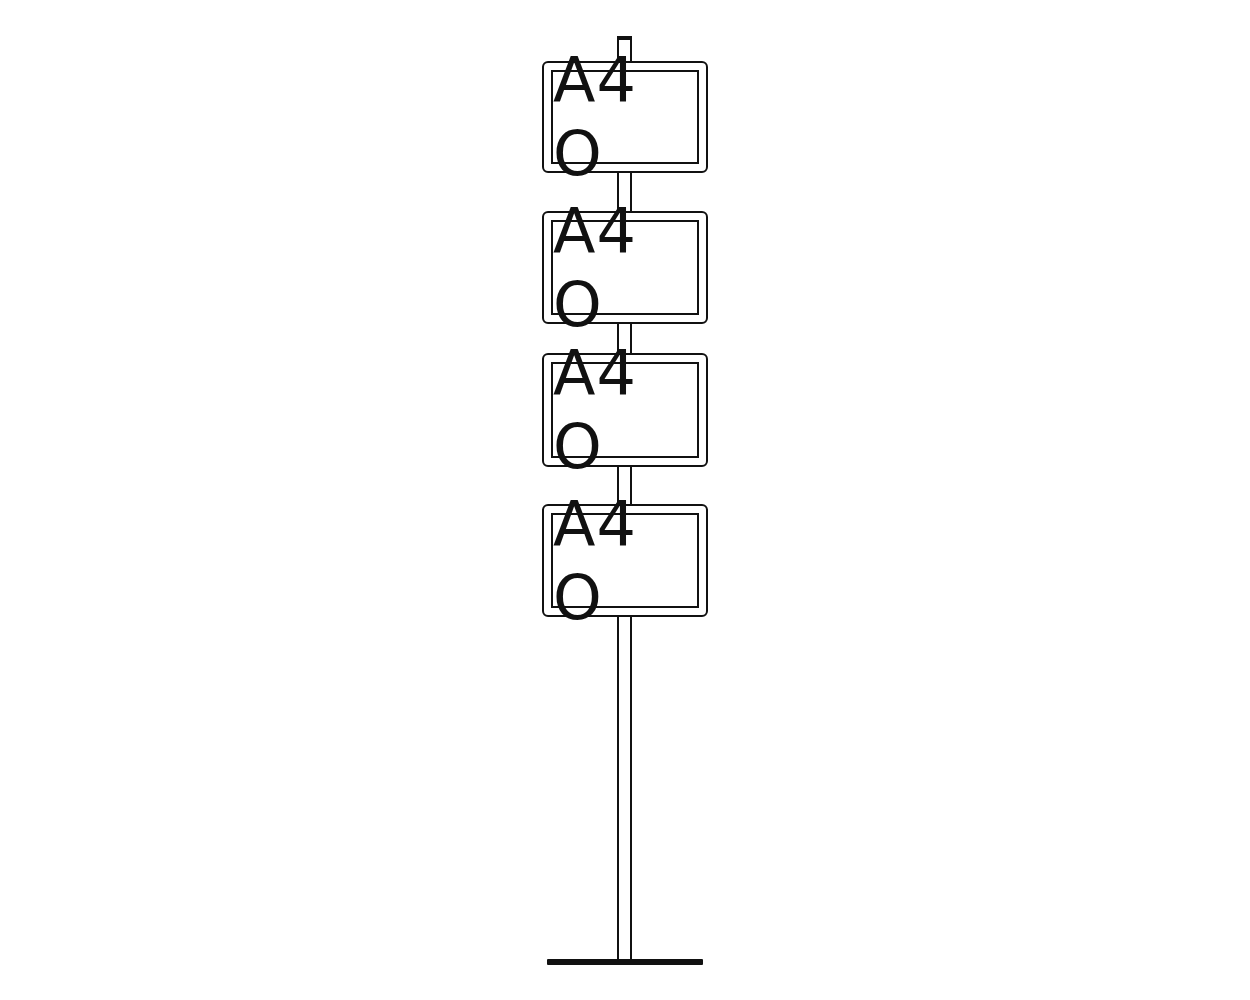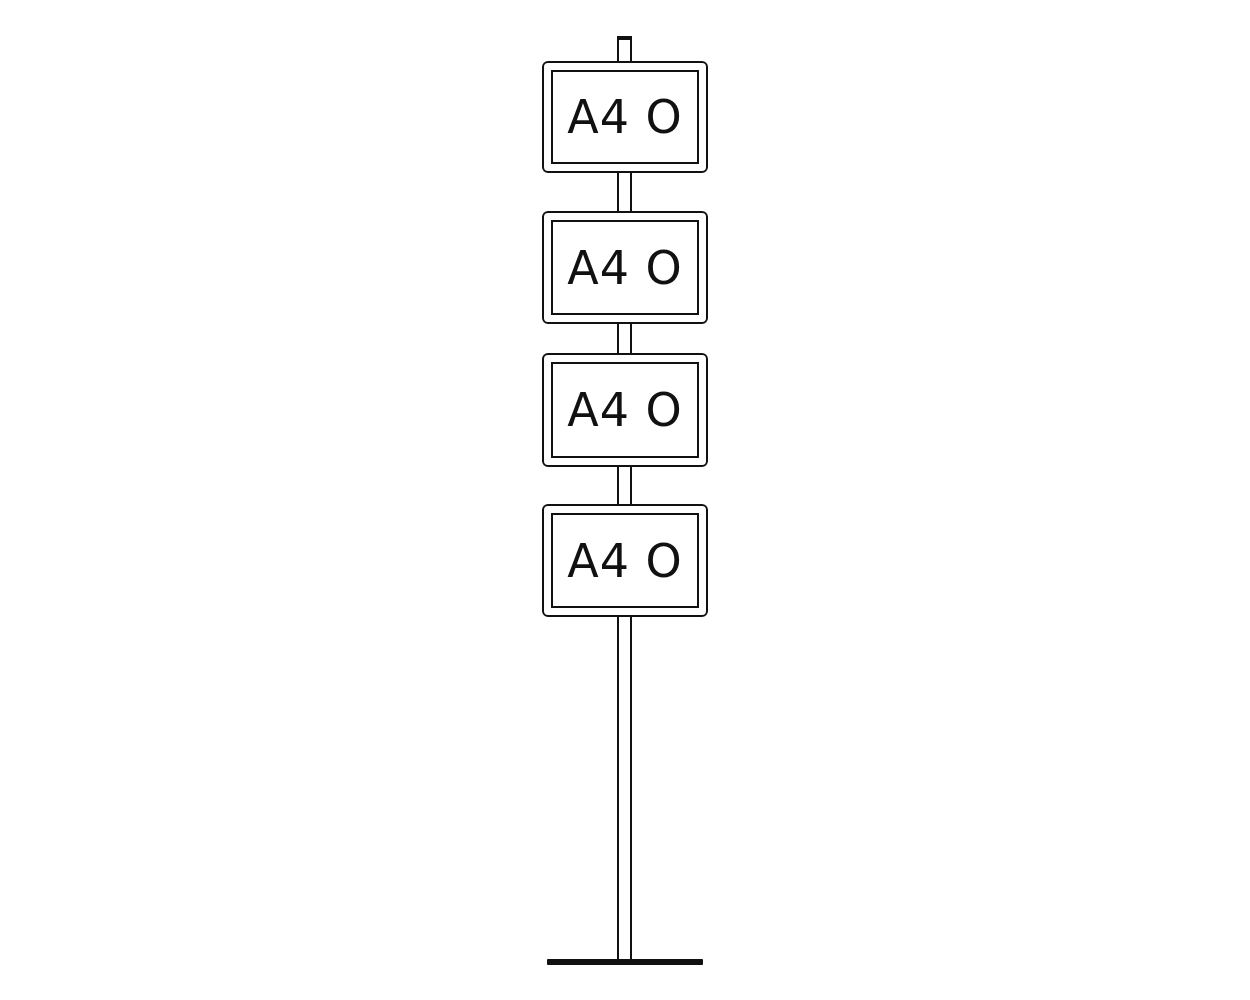--- a/index.html
+++ b/index.html
@@ -2,21 +2,21 @@
 <html><head>
 <meta charset="utf-8">
 <style>
   html,body{margin:0;padding:0;background:#ffffff;}
   body{width:1250px;height:1000px;position:relative;overflow:hidden;font-family:"DejaVu Sans","Liberation Sans",sans-serif;}
   .pole{position:absolute;left:617px;top:36px;width:11px;height:925px;border:2px solid #111;border-bottom:none;background:#fff;}
   .pole-cap{position:absolute;left:617px;top:36px;width:15px;height:4px;background:#111;}
   .base{position:absolute;left:547px;top:959px;width:156px;height:6px;background:#111;border-radius:1px;}
   .panel{position:absolute;left:542px;width:162px;border:2px solid #111;border-radius:6px;background:#fff;}
   .panel-inner{position:absolute;left:7px;top:7px;right:7px;bottom:7px;border:2.5px solid #111;display:flex;align-items:center;justify-content:center;}
-  .panel-label{font-size:46px;color:#111;letter-spacing:1px;font-weight:normal;}
+  .panel-label{font-size:62px;color:#111;letter-spacing:1px;font-weight:normal;}
 </style>
 </head>
 <body>
 
 <div>
   <div class="pole"></div>
   <div class="pole-cap"></div>
   <div class="base"></div>
 
   <div class="panel" style="top:61px;height:108px;">

